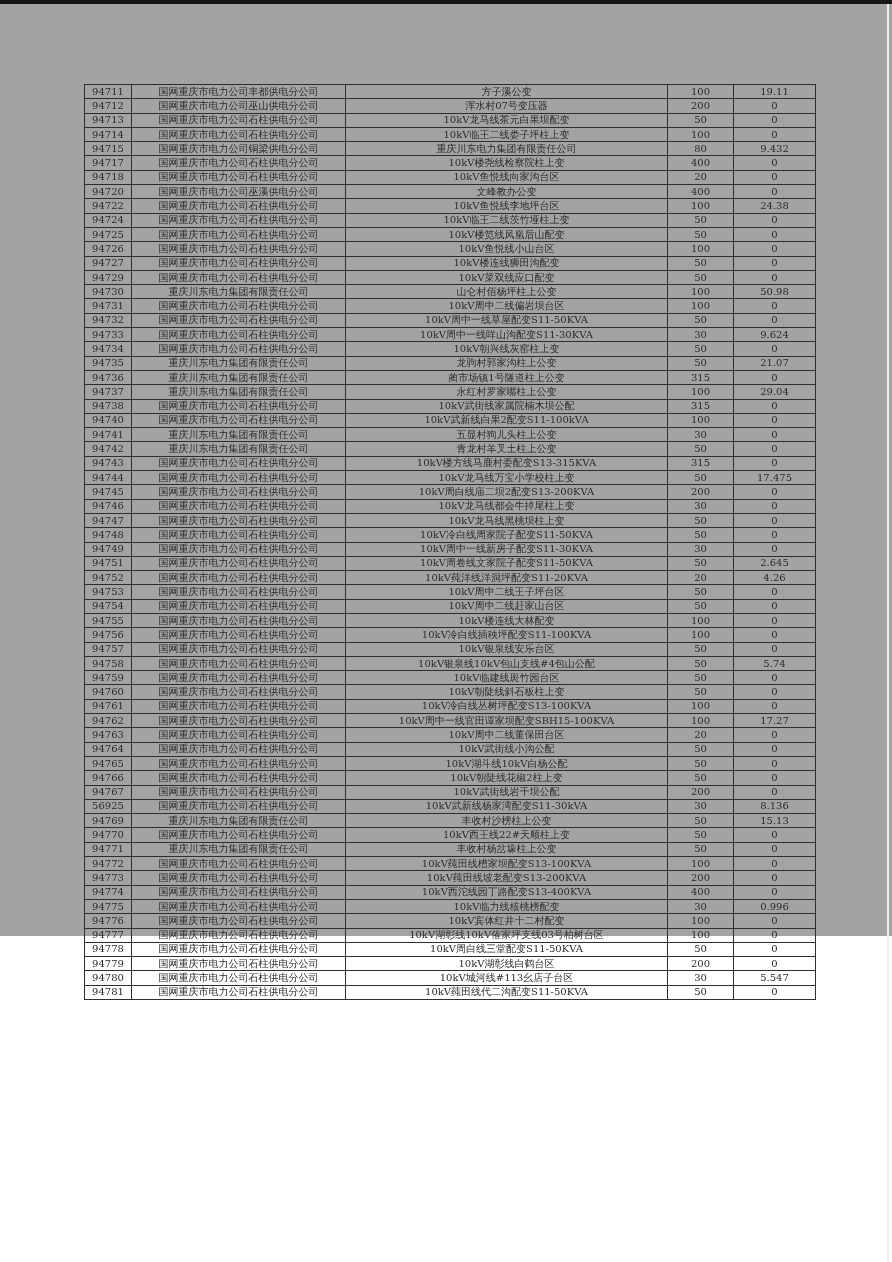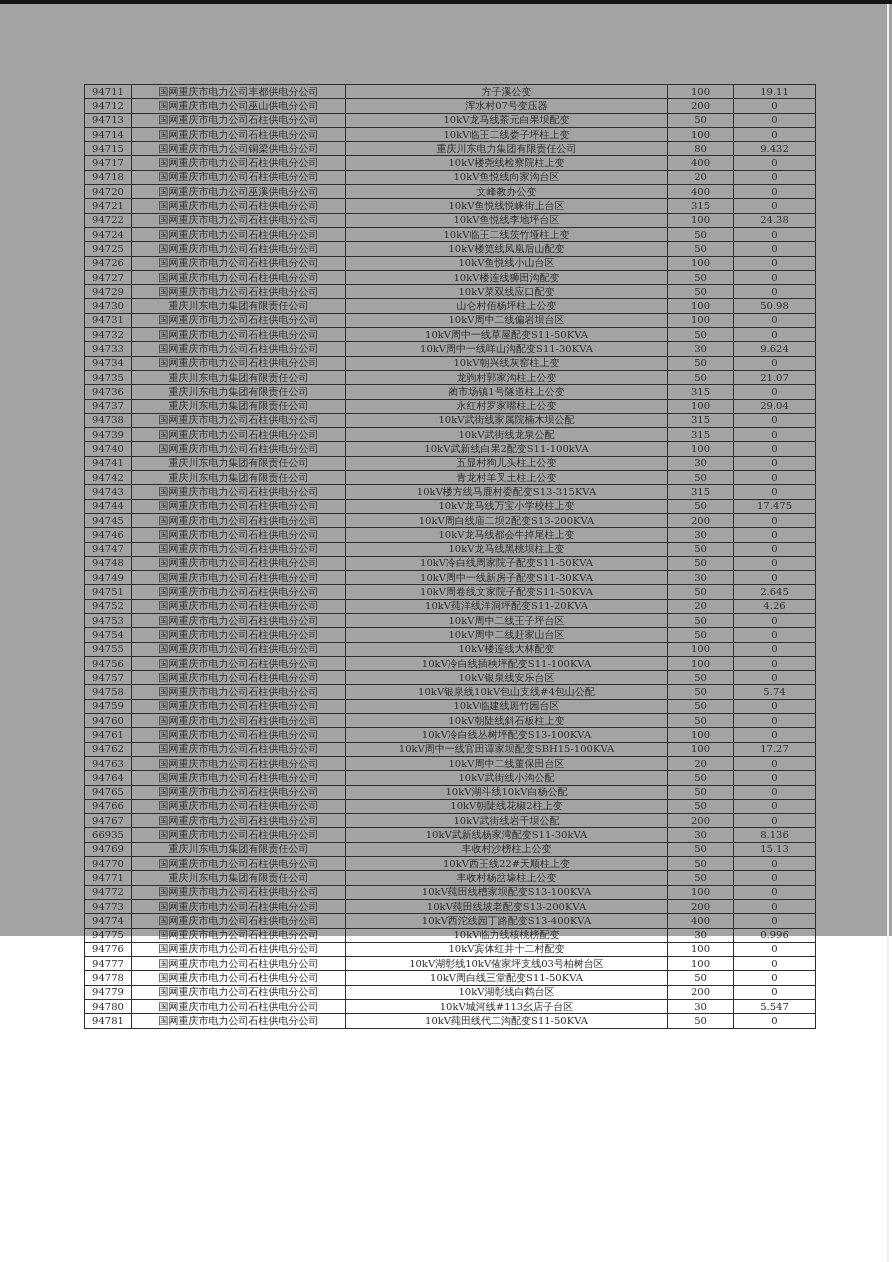--- a/index.html
+++ b/index.html
@@ -117,27 +117,20 @@
       <td>0</td>
     </tr>
         <tr>
       <td>94720</td>
       <td>国网重庆市电力公司巫溪供电分公司</td>
       <td>文峰教办公变</td>
       <td>400</td>
       <td>0</td>
     </tr>
         <tr>
-      <td>94721</td>
-      <td>国网重庆市电力公司石柱供电分公司</td>
-      <td>10kV鱼悦线悦崃街上台区</td>
-      <td>315</td>
-      <td>0</td>
-    </tr>
-        <tr>
       <td>94722</td>
       <td>国网重庆市电力公司石柱供电分公司</td>
       <td>10kV鱼悦线李地坪台区</td>
       <td>100</td>
       <td>24.38</td>
     </tr>
         <tr>
       <td>94724</td>
       <td>国网重庆市电力公司石柱供电分公司</td>
       <td>10kV临王二线茨竹垭柱上变</td>
@@ -225,27 +218,20 @@
       <td>94737</td>
       <td>重庆川东电力集团有限责任公司</td>
       <td>永红村罗家嘴柱上公变</td>
       <td>100</td>
       <td>29.04</td>
     </tr>
         <tr>
       <td>94738</td>
       <td>国网重庆市电力公司石柱供电分公司</td>
       <td>10kV武街线家属院楠木坝公配</td>
-      <td>315</td>
-      <td>0</td>
-    </tr>
-        <tr>
-      <td>94739</td>
-      <td>国网重庆市电力公司石柱供电分公司</td>
-      <td>10kV武街线龙泉公配</td>
       <td>315</td>
       <td>0</td>
     </tr>
         <tr>
       <td>94740</td>
       <td>国网重庆市电力公司石柱供电分公司</td>
       <td>10kV武新线白果2配变S11-100kVA</td>
       <td>100</td>
       <td>0</td>
     </tr>
@@ -425,21 +411,21 @@
       <td>0</td>
     </tr>
         <tr>
       <td>94767</td>
       <td>国网重庆市电力公司石柱供电分公司</td>
       <td>10kV武街线岩千坝公配</td>
       <td>200</td>
       <td>0</td>
     </tr>
         <tr>
-      <td>66935</td>
+      <td>56925</td>
       <td>国网重庆市电力公司石柱供电分公司</td>
       <td>10kV武新线杨家湾配变S11-30kVA</td>
       <td>30</td>
       <td>8.136</td>
     </tr>
         <tr>
       <td>94769</td>
       <td>重庆川东电力集团有限责任公司</td>
       <td>丰收村沙榜柱上公变</td>
       <td>50</td>

